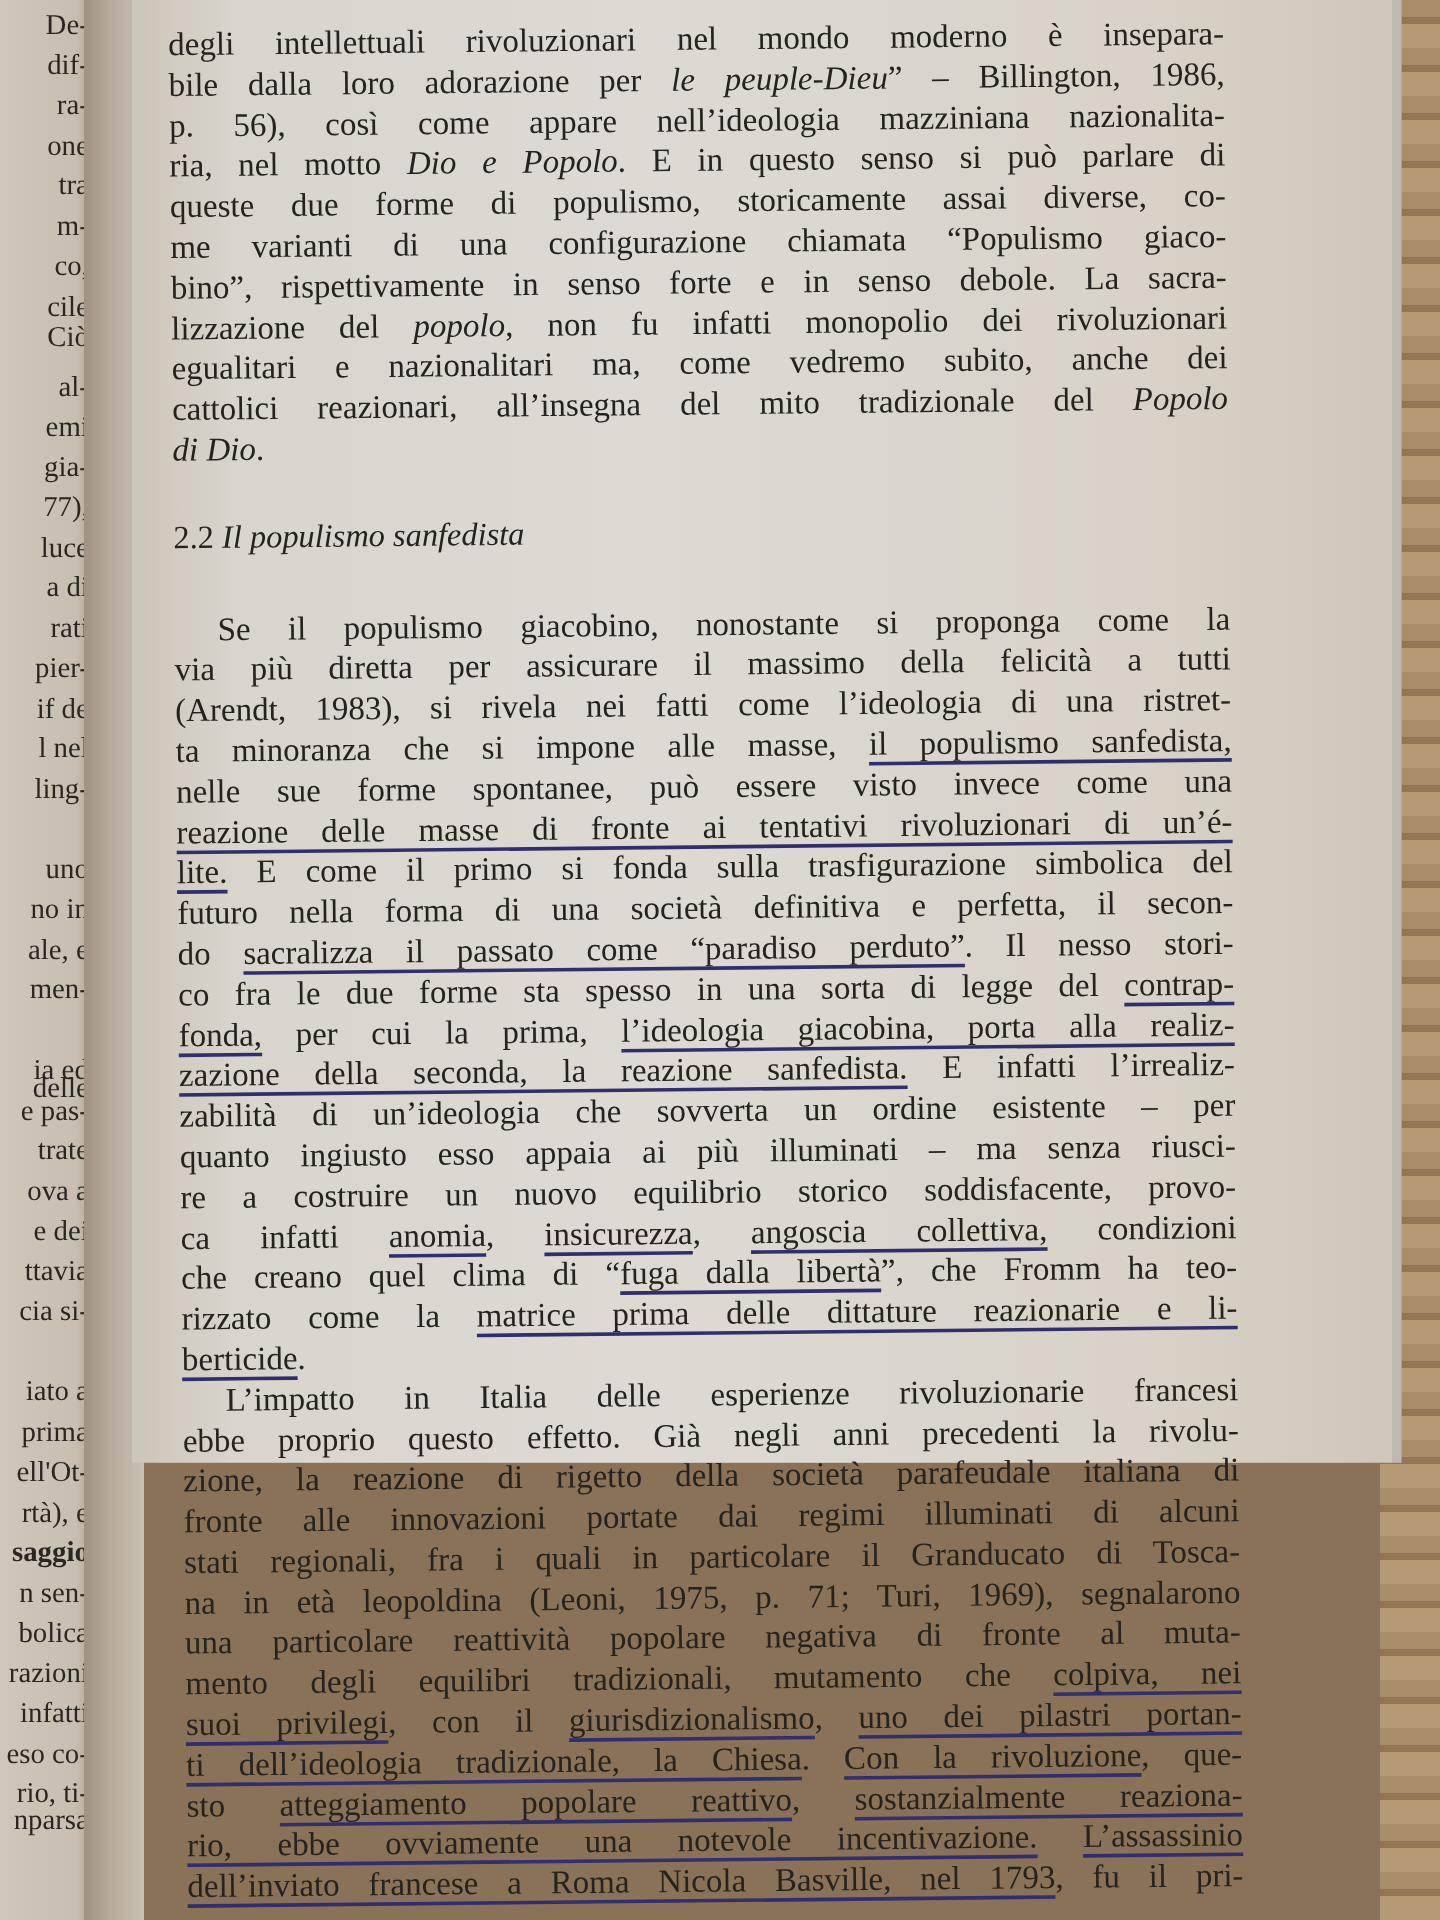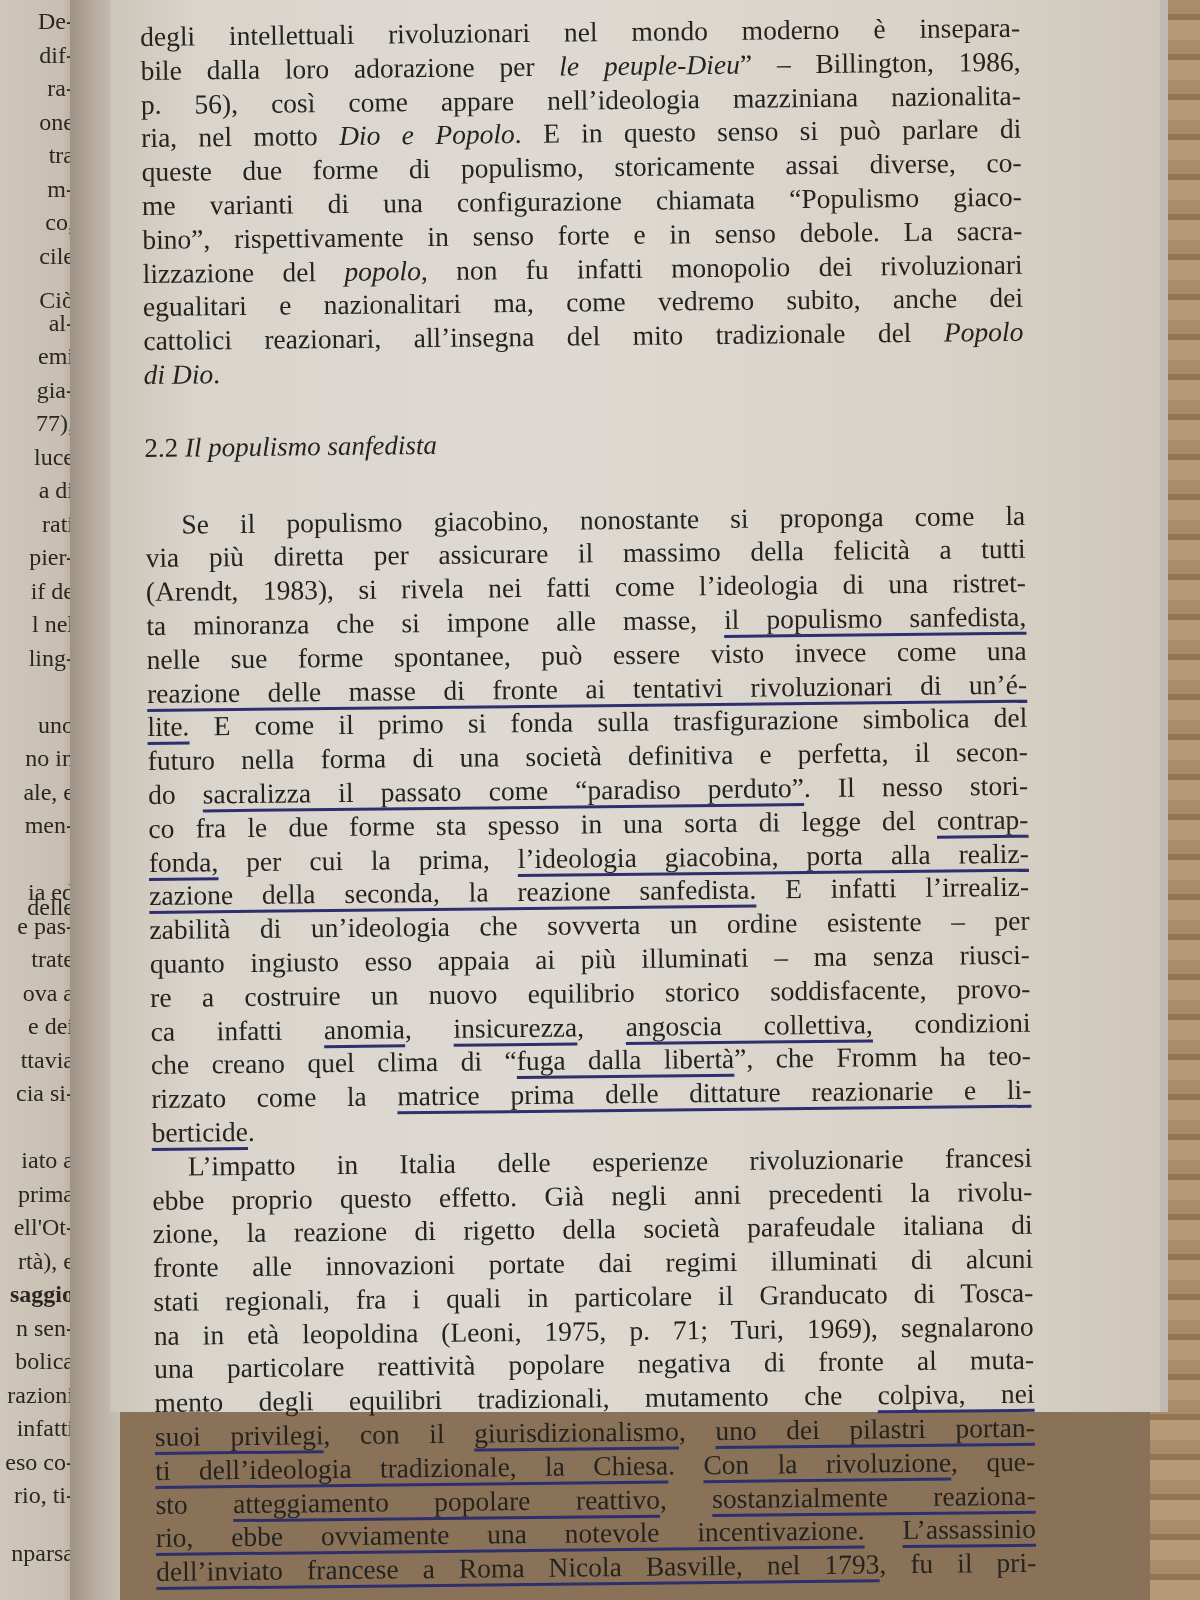--- a/index.html
+++ b/index.html
@@ -18,21 +18,21 @@
     overflow:hidden;
   }
   .gutter {
     position:absolute; left:70px; top:0; width:50px; height:1600px;
     background: linear-gradient(90deg,#9d9284 0%,#b8ad9f 50%,#c8c0b4 100%);
   }
   .left-frag {
     position:absolute; right:4px; font-size:24px; color:#2a2622; white-space:nowrap; text-align:right;
   }
   .page {
-    position:absolute; left:110px; top:0; width:1050px; height:1412px;
+    position:absolute; left:110px; top:0; width:1050px; height:1219px;
     background: linear-gradient(90deg,#ccc5b9 0%,#d9d4cc 8%,#dedad3 40%,#d8d2c8 80%,#cfc7ba 100%);
     border-right:8px solid #bdb8b1;
   }
   .text {
     position:absolute; left:30px; top:20px; width:880px;
     font-size:27.5px; line-height:33.8px; color:#26231f;
     transform: rotate(-0.6deg); transform-origin: 0 0;
   }
   .line { display:block; white-space:nowrap; text-align:justify; text-align-last:justify; height:33.8px; }
   .line.last { text-align-last:left; }
@@ -47,21 +47,21 @@
 <div class="wood"></div>
 <div class="left-page" id="leftPage">
     <span class="left-frag" style="top: 8px;">De-</span>
     <span class="left-frag" style="top: 41.5px;">dif-</span>
     <span class="left-frag" style="top: 75px;">ra-</span>
     <span class="left-frag" style="top: 108.5px;">one</span>
     <span class="left-frag" style="top: 142px;">tra</span>
     <span class="left-frag" style="top: 175.5px;">m-</span>
     <span class="left-frag" style="top: 209px;">co,</span>
     <span class="left-frag" style="top: 242.5px;">cile</span>
-    <span class="left-frag" style="top: 287px;">Ciò</span>
+    <span class="left-frag" style="top: 268px;">Ciò</span>
     <span class="left-frag" style="top: 309.5px;">al-</span>
     <span class="left-frag" style="top: 343px;">emi</span>
     <span class="left-frag" style="top: 376.5px;">gia-</span>
     <span class="left-frag" style="top: 410px;">77),</span>
     <span class="left-frag" style="top: 443.5px; font-family: Liberation Serif, serif;">luce</span>
     <span class="left-frag" style="top: 477px;">a di</span>
     <span class="left-frag" style="top: 510.5px;">rati</span>
     <span class="left-frag" style="top: 544px;">pier-</span>
     <span class="left-frag" style="top: 577.5px;">if de</span>
     <span class="left-frag" style="top: 611px;">l nel</span>
@@ -84,21 +84,21 @@
     <span class="left-frag" style="top: 1180.5px;">prima</span>
     <span class="left-frag" style="top: 1214px;">ell'Ot-</span>
     <span class="left-frag" style="top: 1247.5px;">rtà), e</span>
     <span class="left-frag" style="top: 1281px; font-weight: bold;">saggio</span>
     <span class="left-frag" style="top: 1314.5px;">n sen-</span>
     <span class="left-frag" style="top: 1348px;">bolica</span>
     <span class="left-frag" style="top: 1381.5px;">razioni</span>
     <span class="left-frag" style="top: 1415px;">infatti</span>
     <span class="left-frag" style="top: 1448.5px;">eso co-</span>
     <span class="left-frag" style="top: 1482px;">rio, ti-</span>
-    <span class="left-frag" style="top: 1540px; text-align: right;">nparsa</span>
+    <span class="left-frag" style="top: 1504px; text-align: right;">nparsa</span>
   </div>
 <div class="gutter"></div>
 
 <div class="page">
   <div class="text">
     <div id="intro">
         <span class="line"><span>degli intellettuali rivoluzionari nel mondo moderno è insepara-</span></span>
         <span class="line"><span>bile dalla loro adorazione per </span><span class="it">le peuple-Dieu</span><span>” – Billington, 1986,</span></span>
         <span class="line"><span>p. 56), così come appare nell’ideologia mazziniana nazionalita-</span></span>
         <span class="line"><span>ria, nel motto </span><span class="it">Dio e Popolo</span><span>. E in questo senso si può parlare di</span></span>

